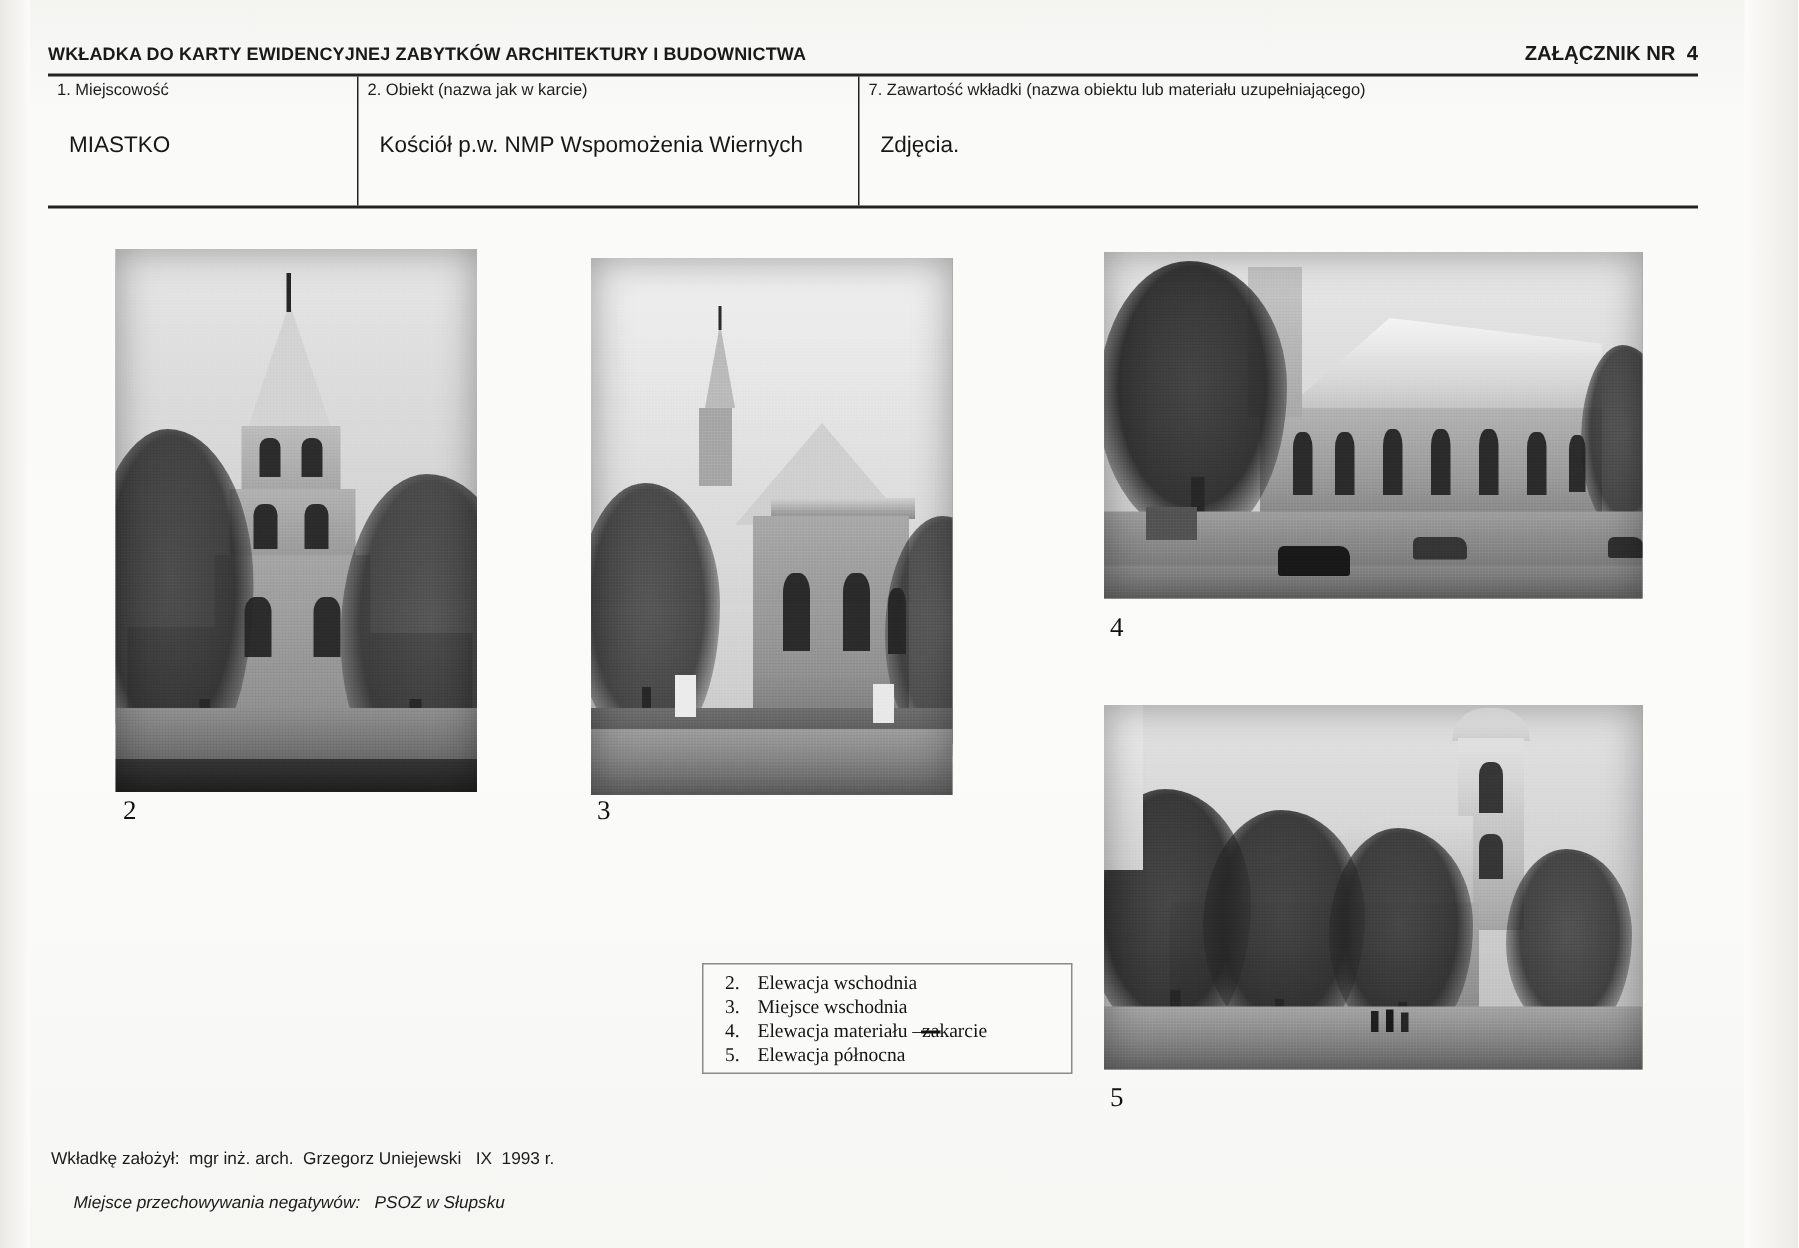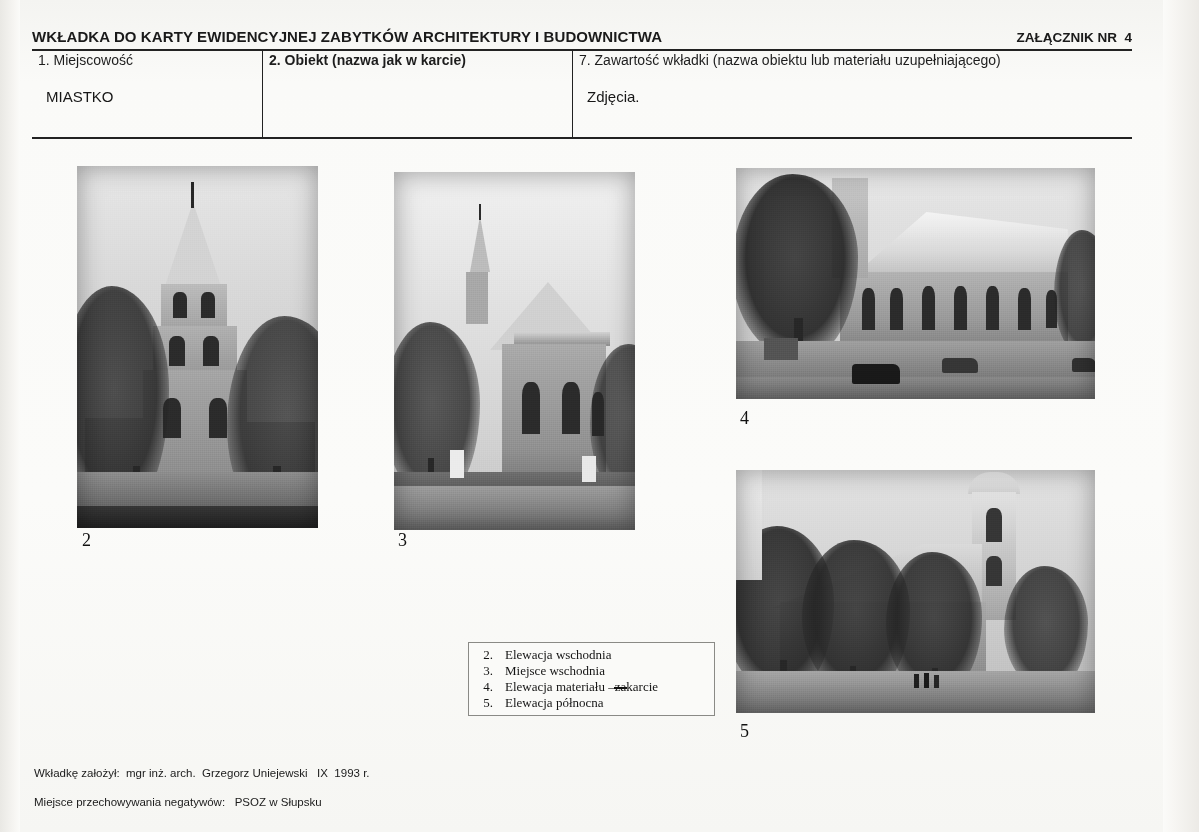--- a/index.html
+++ b/index.html
@@ -40,21 +40,21 @@
     position: absolute;
     left: 32px;
     top: 28px;
     width: 1100px;
     display: flex;
     justify-content: space-between;
     align-items: flex-end;
     padding-bottom: 3px;
   }
   .header-title {
-    font-size: 15px;
+    font-size: 12px;
     font-weight: bold;
     letter-spacing: 0.1px;
     color: #1a1a1a;
   }
   .header-annex {
     font-size: 13.5px;
     font-weight: bold;
     color: #1a1a1a;
     white-space: pre;
   }
@@ -75,33 +75,33 @@
     width: 1100px;
     height: 86px;
   }
   .table-cell {
     position: absolute;
     top: 0;
     height: 86px;
     box-sizing: border-box;
   }
   .cell-head {
-    font-size: 14px;
+    font-size: 11px;
     color: #1d1d1d;
     padding: 3px 0 0 6px;
     line-height: 12px;
   }
   .cell-value {
     font-size: 15px;
     color: #171717;
     padding: 22px 0 0 14px;
     line-height: 18px;
   }
   .c1 { left: 0; width: 222px; }
-  .c2 { left: 230px; width: 318px; border-left: 1.5px solid #222; font-weight: bold; }
+  .c2 { left: 206px; width: 318px; border-left: 1.5px solid #222; }
   .c3 { left: 540px; width: 560px; border-left: 1.5px solid #222; }
   .table-bottom {
     position: absolute;
     left: 32px;
     top: 137px;
     width: 1100px;
     height: 1.5px;
     background: #222;
   }
 
@@ -211,21 +211,21 @@
   }
 
   
   .footer-line {
     position: absolute;
     font-size: 11.5px;
     color: #1b1b1b;
     white-space: pre;
   }
   .f1 { left: 34px; top: 767px; }
-  .f2 { left: 34px; top: 796px; }
+  .f2 { left: 49px; top: 796px; font-style: italic; }
 </style>
 </head>
 <body>
 
 <div class="page">
   <div class="page-bg"></div>
   <div class="scan-edge-left"></div>
   <div class="scan-edge-right"></div>
 
   <div class="header">
@@ -234,20 +234,21 @@
   </div>
   <div class="header-rule"></div>
 
   <div class="table">
     <div class="table-cell c1">
       <div class="cell-head">1. Miejscowość</div>
       <div class="cell-value">MIASTKO</div>
     </div>
     <div class="table-cell c2">
       <div class="cell-head">2. Obiekt (nazwa jak w karcie)</div>
+      <div class="cell-value">Kościół p.w. NMP Wspomożenia Wiernych</div>
     </div>
     <div class="table-cell c3">
       <div class="cell-head">7. Zawartość wkładki (nazwa obiektu lub materiału uzupełniającego)</div>
       <div class="cell-value">Zdjęcia.</div>
     </div>
   </div>
   <div class="table-bottom"></div>
 
   <div class="photo" style="left:77px; top:166px; width:241px; height:362px;">
     <div class="sky" style="background:linear-gradient(180deg,#e2e2de 0%,#d2d2ce 40%,#bdbdb9 100%);"></div>

